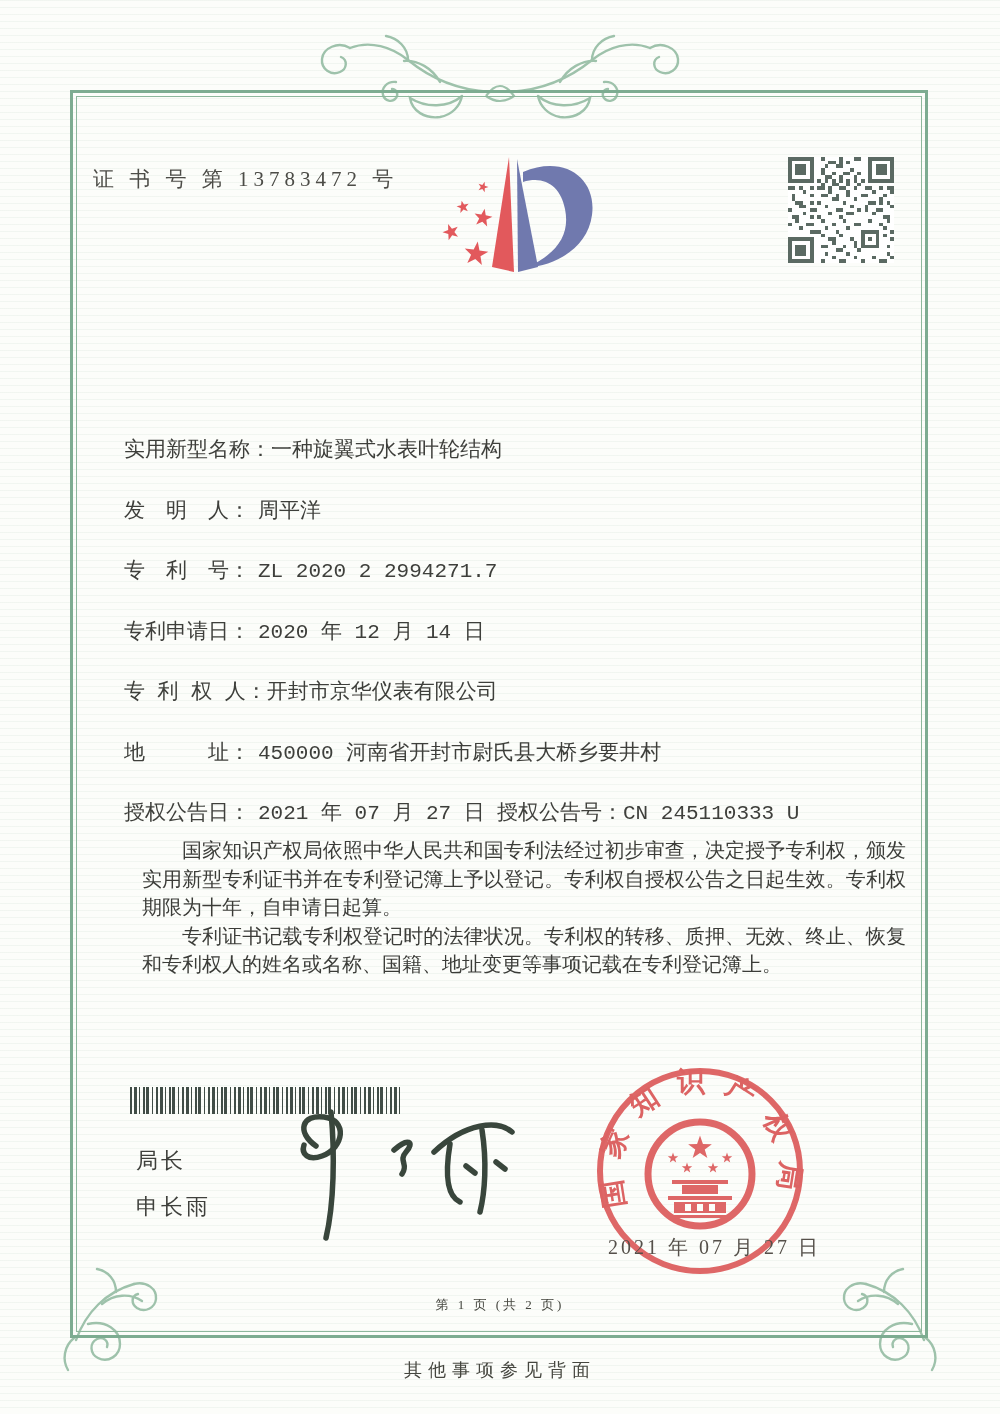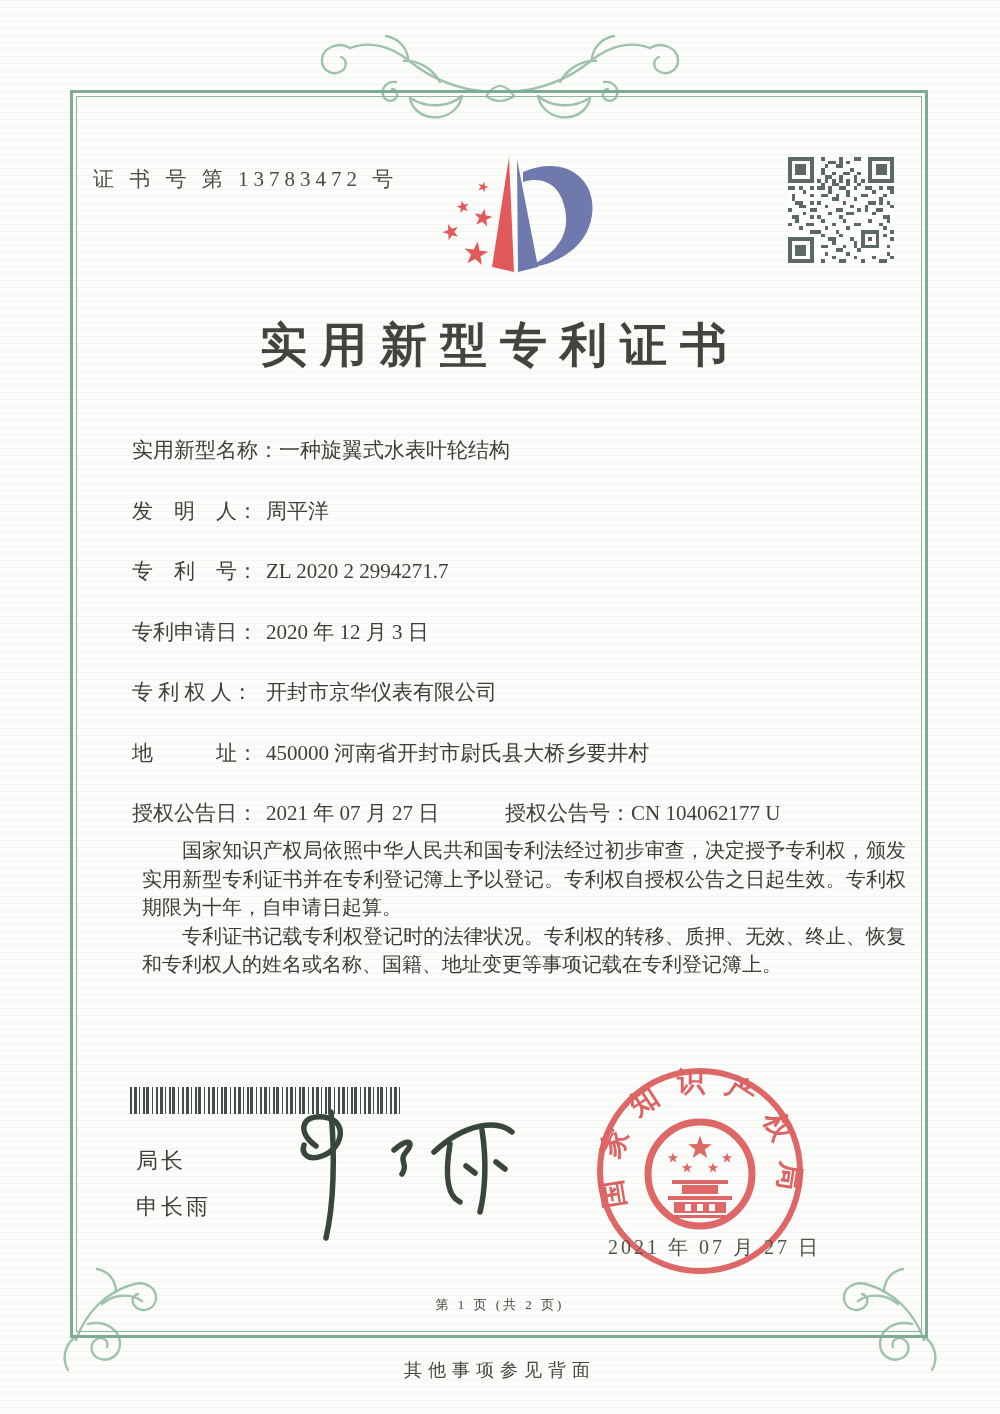--- a/index.html
+++ b/index.html
@@ -23,21 +23,21 @@
   }
   .layer{position:absolute;left:0;top:0;width:1000px;height:1414px;z-index:1;}
 
   .cert-no{position:absolute;left:93px;top:165px;font-size:21px;letter-spacing:5px;color:#4c4c47;}
   .logo{position:absolute;left:413px;top:141px;}
   .qr{position:absolute;left:788px;top:157px;width:106px;height:106px;}
   .doc-title{
     position:absolute;left:0;top:314px;width:100%;text-align:center;
     font-size:47px;font-weight:bold;letter-spacing:13px;color:#43443f;
   }
-  .fields{position:absolute;left:132px;top:438px;width:770px;font-size:21px;}
+  .fields{position:absolute;left:124px;top:438px;width:770px;font-size:21px;font-family:Liberation Mono, monospace;}
   .field-row{height:60.5px;line-height:25px;white-space:nowrap;}
   .field-label{display:inline-block;min-width:134px;}
   .grant-row{position:relative;height:40px;line-height:25px;white-space:nowrap;}
   .grant-right{position:absolute;left:373px;top:0;}
 
   .body-text{position:absolute;left:124px;top:836px;width:764px;font-size:20px;
     line-height:28.5px;text-align:justify;color:#3b3c38;margin-left:18px;}
   .body-text p{margin:0;text-indent:2em;}
 
   .barcode{position:absolute;left:130px;top:1087px;width:272px;height:27px;
@@ -142,47 +142,46 @@
                  M1,16h2v1h-2z M4,15h1v1h-1z M8,16h1v1h-1z M11,15h1v1h-1z M14,16h1v1h-1z M16,15h2v1h-2z M23,15h1v1h-1z M26,16h2v1h-2z
                  M0,18h1v1h-1z M2,17h1v1h-1z M5,18h2v1h-2z M9,17h1v1h-1z M12,18h1v1h-1z M15,17h1v1h-1z M18,18h2v1h-2z M22,17h1v1h-1z M25,18h1v1h-1z M27,17h1v1h-1z
                  M3,19h1v1h-1z M7,20h2v1h-2z M10,19h1v1h-1z M13,20h1v1h-1z M16,19h1v1h-1z M26,19h1v1h-1z M28,20h1v1h-1z
                  M9,21h1v1h-1z M11,22h2v1h-2z M14,21h1v1h-1z M17,22h1v1h-1z M26,21h1v1h-1z M28,22h1v1h-1z
                  M9,24h2v1h-2z M12,23h1v1h-1z M15,24h1v1h-1z M18,23h1v2h-1z M27,24h1v1h-1z
                  M10,26h1v1h-1z M13,25h2v1h-2z M16,26h1v1h-1z M19,25h1v1h-1z M27,26h1v1h-1z
                  M9,28h1v1h-1z M12,27h1v1h-1z M14,28h2v1h-2z M18,27h1v1h-1z M20,28h1v1h-1z M23,27h1v1h-1z M25,28h2v1h-2z M28,27h1v1h-1z"></path>
       </g>
     </svg>
 
-    <div class="doc-title">实用新型专利证书</div>
 
     <div class="fields">
       <div class="field-row">
         <span class="field-label">实用新型名称：</span><span>一种旋翼式水表叶轮结构</span>
       </div>
       <div class="field-row">
         <span class="field-label">发　明　人：</span><span>周平洋</span>
       </div>
       <div class="field-row">
         <span class="field-label">专　利　号：</span><span>ZL 2020 2 2994271.7</span>
       </div>
       <div class="field-row">
-        <span class="field-label">专利申请日：</span><span>2020 年 12 月 3 日</span>
+        <span class="field-label">专利申请日：</span><span>2020 年 12 月 14 日</span>
       </div>
       <div class="field-row">
         <span class="field-label">专 利 权 人：</span><span>开封市京华仪表有限公司</span>
       </div>
       <div class="field-row">
         <span class="field-label">地　　　址：</span><span>450000 河南省开封市尉氏县大桥乡要井村</span>
       </div>
       <div class="grant-row">
         <span>
           <span class="field-label">授权公告日：</span><span>2021 年 07 月 27 日</span>
         </span>
         <span class="grant-right">
-          <span>授权公告号：</span><span>CN 104062177 U</span>
+          <span>授权公告号：</span><span>CN 245110333 U</span>
         </span>
       </div>
     </div>
 
     <div class="body-text">
       <p>国家知识产权局依照中华人民共和国专利法经过初步审查，决定授予专利权，颁发实用新型专利证书并在专利登记簿上予以登记。专利权自授权公告之日起生效。专利权期限为十年，自申请日起算。</p>
       <p>专利证书记载专利权登记时的法律状况。专利权的转移、质押、无效、终止、恢复和专利权人的姓名或名称、国籍、地址变更等事项记载在专利登记簿上。</p>
     </div>
 
     <div class="barcode"></div>

